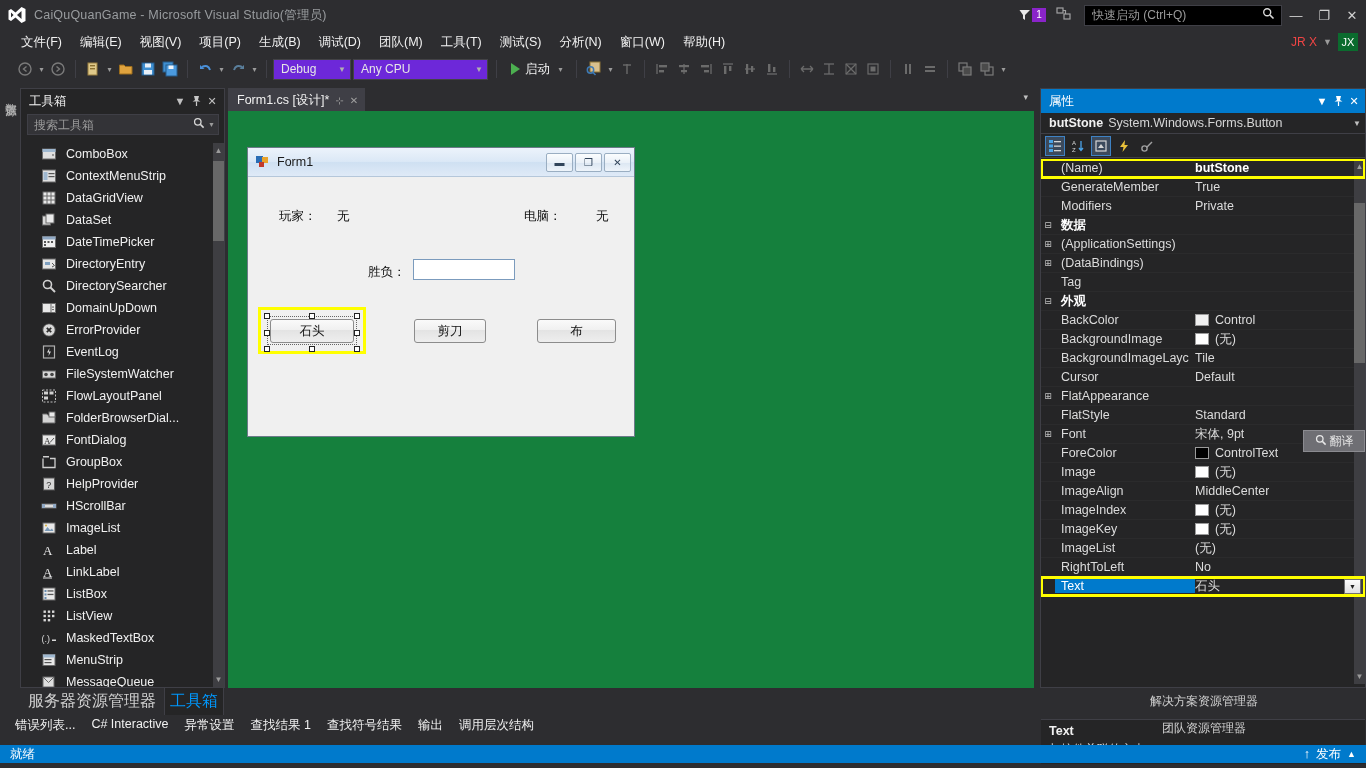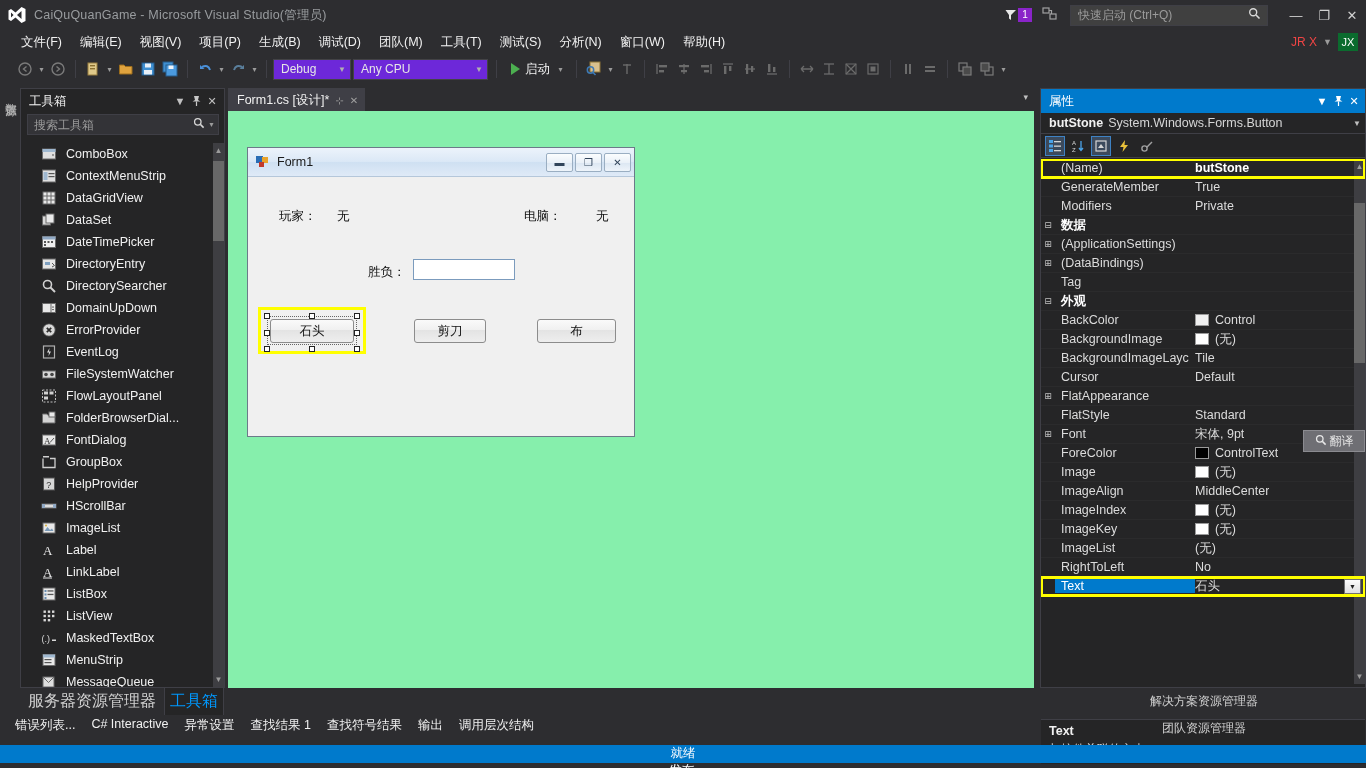--- a/index.html
+++ b/index.html
@@ -22,22 +22,22 @@
   .title-text { color: #999c9f; font-size: 12.5px; letter-spacing: .2px; }
   .tb-right { position: absolute; right: 0; top: 0; height: 30px; display: flex; align-items: center; }
   .notif-flag { display: flex; align-items: center; gap: 0px; margin-right: 10px; }
   .flag-ico { width: 14px; height: 14px; }
   .notif-badge {
     background: #8a24c9; color: #fff; font-size: 10px; line-height: 13px;
     min-width: 14px; height: 14px; text-align: center; padding: 0 2px; display: inline-block;
   }
   .feedback-ico { margin-right: 12px; opacity: .75; }
   .quicklaunch {
-    width: 198px; height: 21px; background: #404040; border: 1px solid #3f3f46;
-    display: flex; align-items: center; padding: 0 4px 0 7px; margin-right: 14px;
+    width: 198px; height: 21px; background: #000000; border: 1px solid #3f3f46;
+    display: flex; align-items: center; padding: 0 4px 0 7px; 
   }
   .quicklaunch input {
     background: transparent; border: 0; outline: 0; color: #9b9b9b;
     font-family: inherit; font-size: 12px; width: 170px;
   }
   .quicklaunch input::placeholder { color: #9b9b9b; }
   .win-btn {
     width: 28px; height: 30px; display: flex; align-items: center; justify-content: center;
     color: #d0d0d0; font-size: 13px;
   }
@@ -127,21 +127,21 @@
   .docwell { position: absolute; left: 228px; top: 88px; width: 806px; height: 600px; background: #2d2d30; }
   .doc-tabrow { height: 23px; display: flex; align-items: flex-end; background: #2d2d30; }
   .doc-tab {
     height: 23px; background: #3f3f46; display: flex; align-items: center; gap: 6px;
     padding: 0 7px 0 9px; color: #f1f1f1; font-size: 12.5px; border-top: 1px solid #3f3f46;
   }
   .doc-tab .t-ic { color: #a0a0a0; font-size: 10px; }
   .doc-overflow { position: absolute; right: 6px; top: 4px; color: #c0c0c0; font-size: 9px; }
   .design-surface {
     position: absolute; left: 0; top: 23px; right: 0; bottom: 0;
-    background: #86efac; overflow: hidden; text-decoration: underline;
+    background: #15803d; overflow: hidden; text-decoration: underline;
   }
 
   
   .winform {
     position: absolute; left: 19px; top: 36px; width: 388px; height: 290px;
     background: #f0f0f0; border: 1px solid #6c7a89;
     box-shadow: 0 0 0 1px #9fb6cd inset;
   }
   .wf-caption {
     height: 29px;
@@ -242,21 +242,21 @@
   .bottom-tabs {
     position: absolute; left: 0; top: 714px; width: 1366px; height: 22px;
     display: flex; padding-left: 8px; gap: 2px;
   }
   .bt-tab { padding: 3px 7px; color: #f1f1f1; font-size: 12.5px; white-space: nowrap; }
 
   
   .statusbar {
     position: absolute; left: 0; top: 745px; width: 1366px; height: 18px;
     background: #007acc; display: flex; align-items: center; padding: 0 10px 0 10px;
-    color: #fff; font-size: 12.5px; flex-direction: column;
+    color: #fff; font-size: 12.5px;
   }
   .sb-left { flex: 1; }
   .sb-right { display: flex; align-items: center; gap: 6px; }
 </style>
 </head>
 <body>
 
 <div class="app">
 
   <div class="titlebar">

